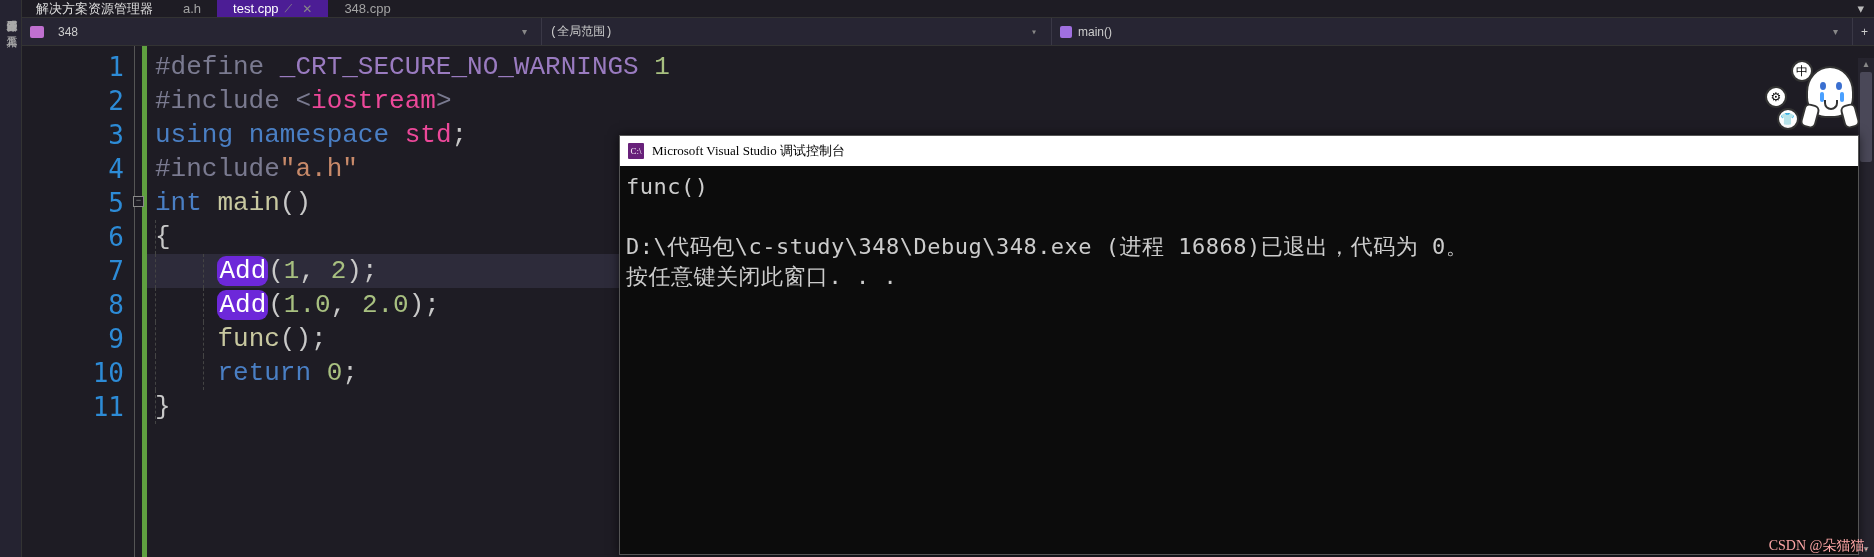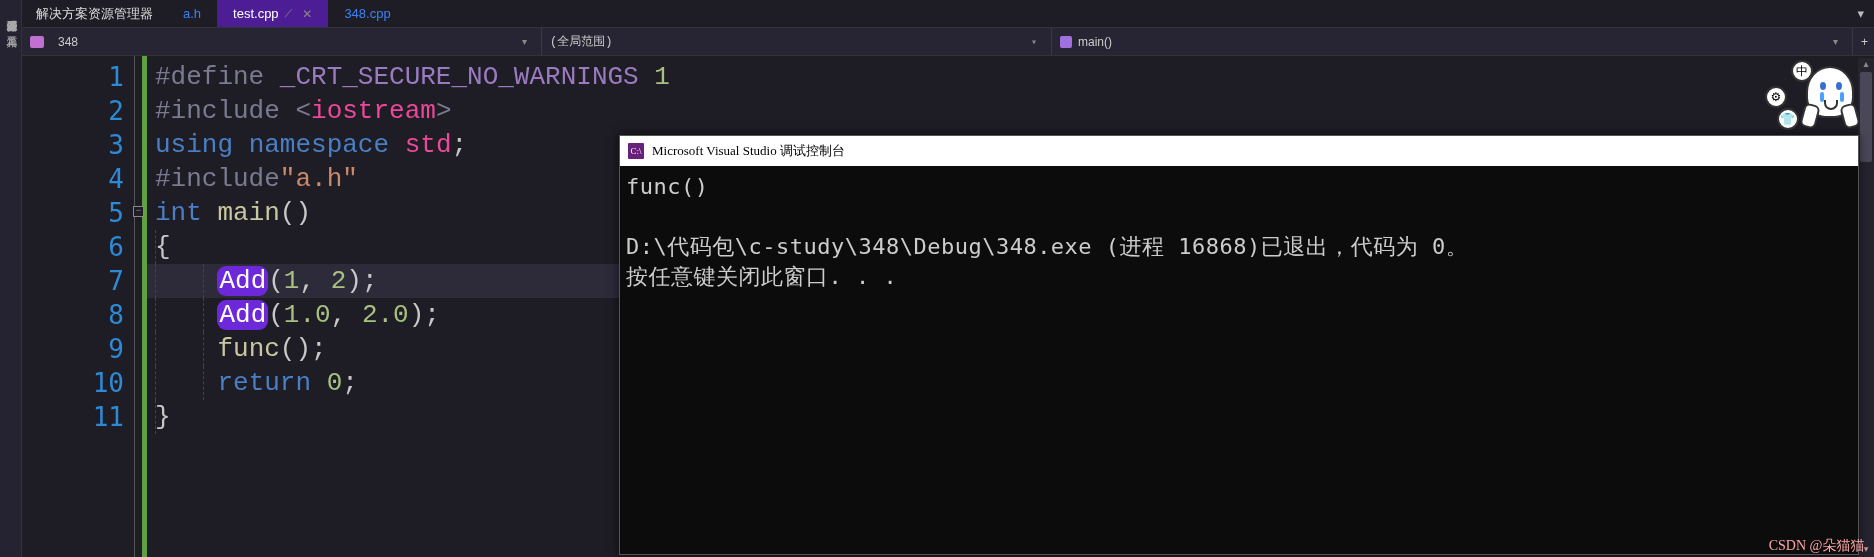--- a/index.html
+++ b/index.html
@@ -1,23 +1,23 @@
 <!DOCTYPE html>
 <html><head>
 <meta charset="utf-8">
 <style>
   * { margin:0; padding:0; box-sizing:border-box; }
   body { width:1874px; height:557px; background:#1e1c24; font-family:"Segoe UI",sans-serif; color:#ccc; overflow:hidden; position:relative; }
   .root { display:flex; height:100%; }
   .left-tabs { width:22px; background:#252331; display:flex; flex-direction:column; padding-top:4px; border-right:1px solid #333; }
   .left-tabs .vtab { writing-mode:vertical-rl; font-size:11px; color:#aaa; padding:8px 2px; cursor:pointer; }
   .main { flex:1; display:flex; flex-direction:column; }
-  .tabbar { height:28px; background:#1e1c24; display:flex; align-items:center; border-bottom:1px solid #333; }
+  .tabbar { height:18px; background:#1e1c24; display:flex; align-items:center; border-bottom:1px solid #333; }
   .tabbar .sol { font-size:13px; color:#ddd; padding:0 14px; }
-  .tabbar .tab { font-size:13px; color:#3b82f6; padding:0 16px; height:100%; display:flex; align-items:center; cursor:pointer; }
+  .tabbar .tab { font-size:13px; color:#a3a3a3; padding:0 16px; height:100%; display:flex; align-items:center; cursor:pointer; }
   .tabbar .tab.active { background:#4c1d95; color:#fff;justify-content:space-between; }
   .tabbar .tab .close { margin-left:10px; color:#888; font-size:12px;}
   .tabbar .pin { margin-left:6px; color:#888; font-size:11px;}
   .tabbar .spacer { flex:1; }
   .tabbar .dd { color:#bbb; font-size:13px; padding:0 10px; cursor:pointer;}
   .navbar { height:28px; background:#272533; display:flex; align-items:center; border-bottom:1px solid #333; }
   .navbar .cell { display:flex; align-items:center; height:100%; padding:0 8px; font-size:12px; color:#ccc; }
   .navbar .cell.bordered { border-right:1px solid #3a3846;gap:8px; }
   .navbar .blueicon { width:14px; height:12px; background:#c070d0; display:inline-block; margin-right:6px; border-radius:2px;}
   .navbar .purpicon { width:12px; height:12px; background:#a070e0; display:inline-block; margin-right:6px; border-radius:2px;}

